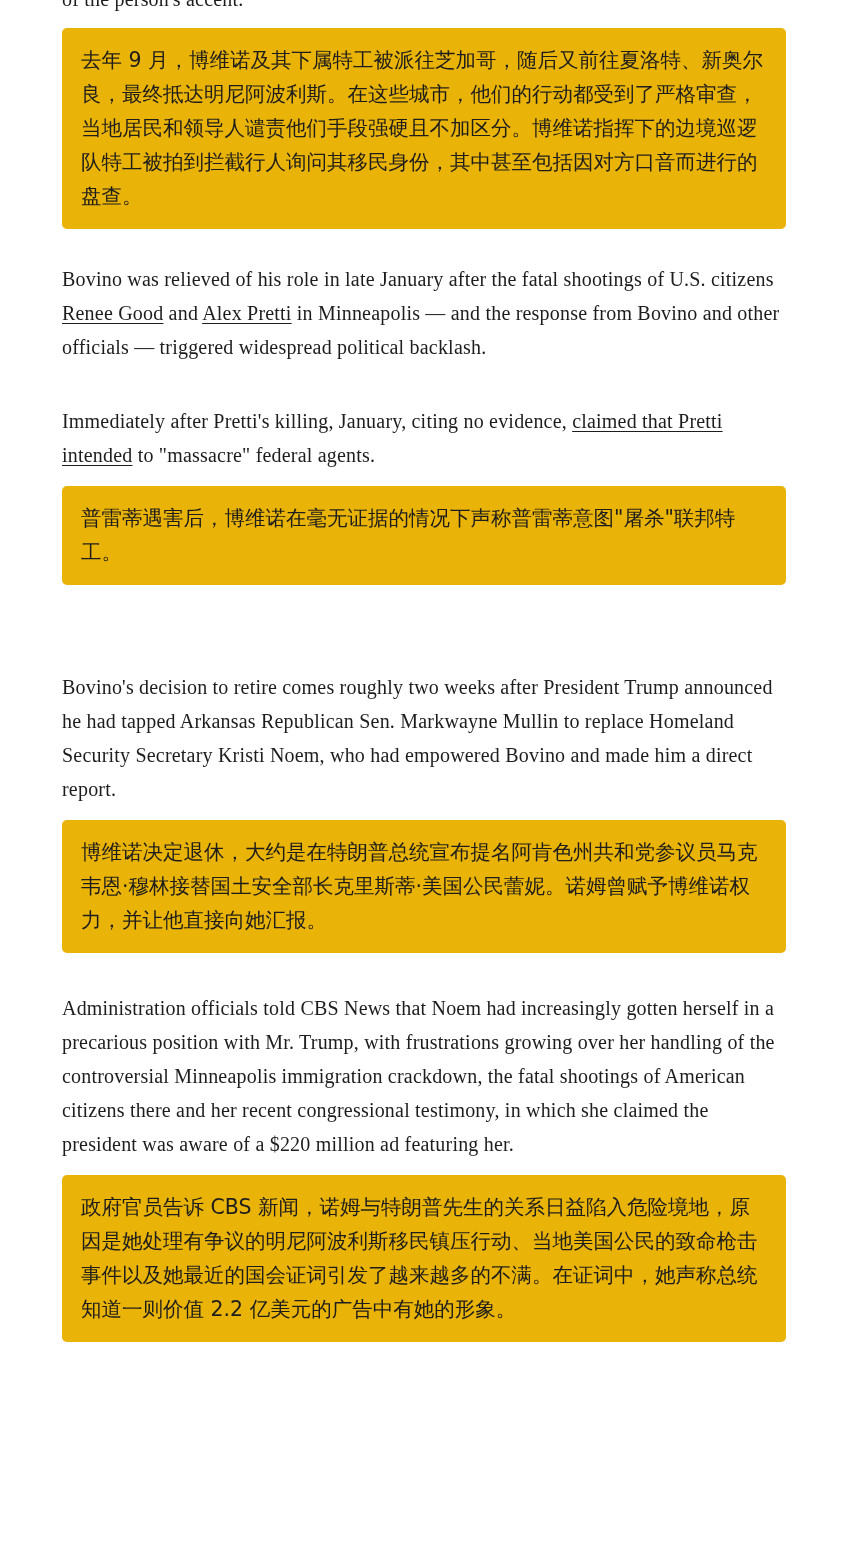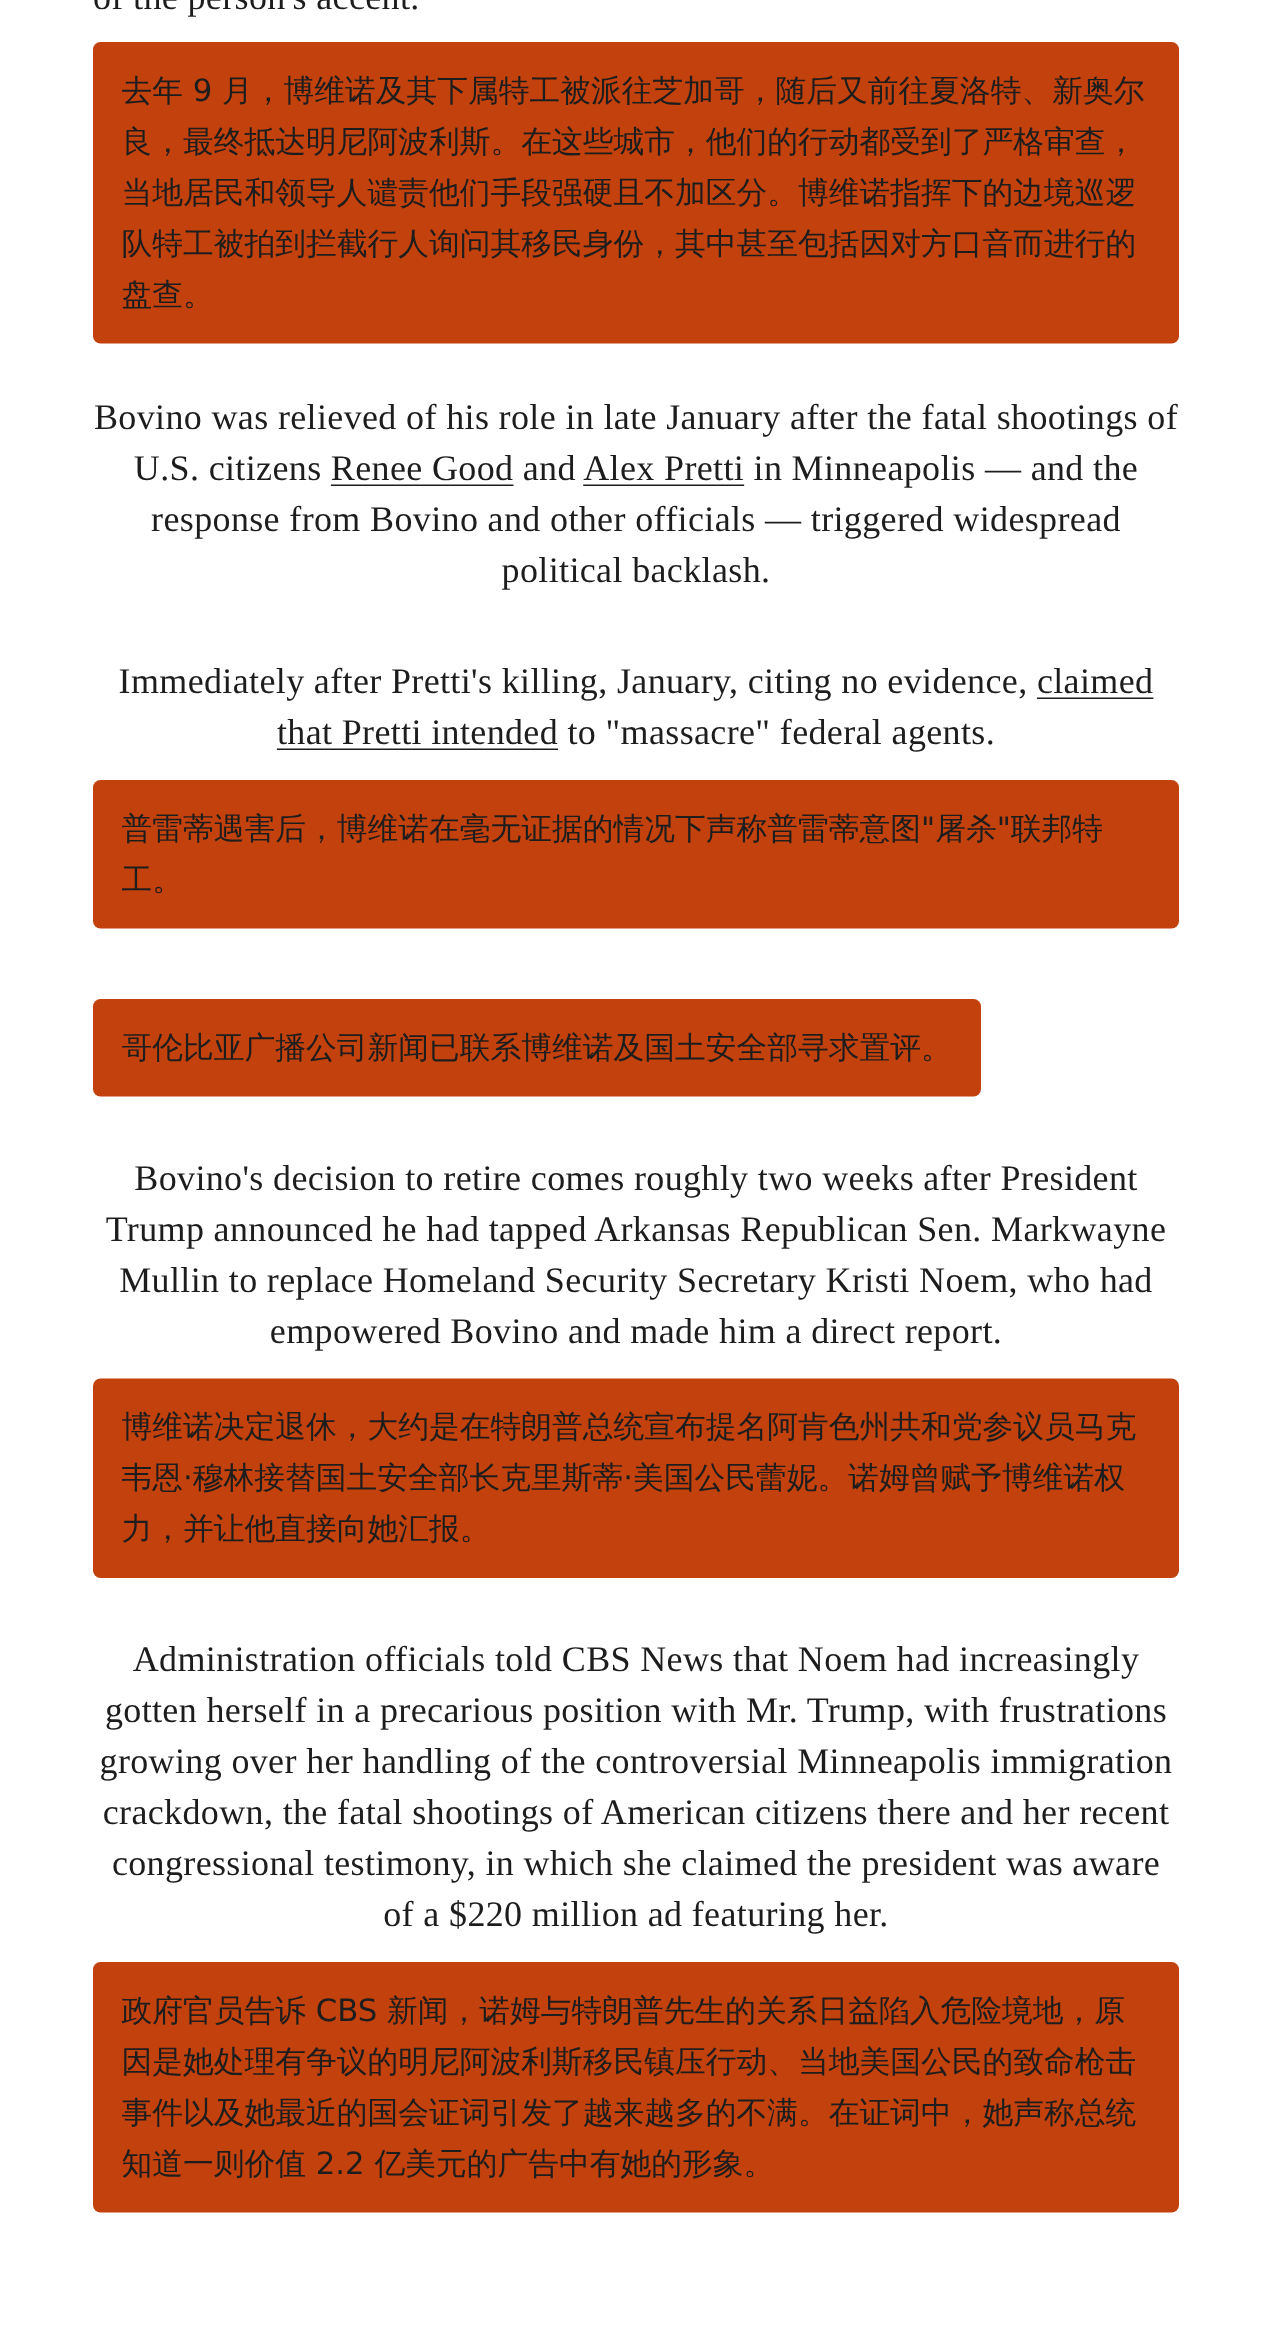--- a/index.html
+++ b/index.html
@@ -18,38 +18,37 @@
   .page {
     position: relative;
     width: 848px;
     height: 1562px;
     padding: 0 62px;
     overflow: hidden;
   }
   
   .para {
     font-family: "Liberation Serif", "DejaVu Serif", serif;
-    font-size: 24px;
+    font-size: 20px;
     line-height: 34px;
     color: #1d1d1d;
     margin: 0;
     letter-spacing: 0.01em;
     text-rendering: optimizeLegibility;
-    text-align: center;
   }
   .para .link {
     text-decoration: underline;
     text-underline-offset: 2.5px;
     text-decoration-thickness: 1.2px;
     color: #1d1d1d;
     cursor: pointer;
   }
   
   .trans {
-    background: #c2410c;
+    background: #eab308;
     border-radius: 5px;
     padding: 15px 19px 16px 19px;
     font-family: "DejaVu Sans", "Liberation Sans", sans-serif;
     font-size: 20.5px;
     line-height: 34px;
     color: #1d1d1d;
     margin: 0;
     display: table;
     max-width: 100%;
   }
@@ -91,21 +90,20 @@
 
   <div class="gap-md"></div>
   <p class="para"><span>Immediately after Pretti's killing, January, citing no evidence, </span><span class="link">claimed that Pretti intended</span><span> to "massacre" federal agents.</span></p>
 
   <div class="gap-sm"></div>
   <div class="trans full">普雷蒂遇害后，博维诺在毫无证据的情况下声称普雷蒂意图"屠杀"联邦特工。</div>
 
   <div class="gap-lg"></div>
 
   <div class="gap-sm"></div>
-  <div class="trans">哥伦比亚广播公司新闻已联系博维诺及国土安全部寻求置评。</div>
 
   <div class="gap-xl"></div>
   <p class="para"><span>Bovino's decision to retire comes roughly two weeks after President Trump announced he had tapped Arkansas Republican Sen. Markwayne Mullin to replace Homeland Security Secretary Kristi Noem, who had empowered Bovino and made him a direct report.</span></p>
 
   <div class="gap-sm"></div>
   <div class="trans full">博维诺决定退休，大约是在特朗普总统宣布提名阿肯色州共和党参议员马克韦恩·穆林接替国土安全部长克里斯蒂·美国公民蕾妮。诺姆曾赋予博维诺权力，并让他直接向她汇报。</div>
 
   <div class="gap-xl"></div>
   <p class="para"><span>Administration officials told CBS News that Noem had increasingly gotten herself in a precarious position with Mr. Trump, with frustrations growing over her handling of the controversial Minneapolis immigration crackdown, the fatal shootings of American citizens there and her recent congressional testimony, in which she claimed the president was aware of a $220 million ad featuring her.</span></p>
 

